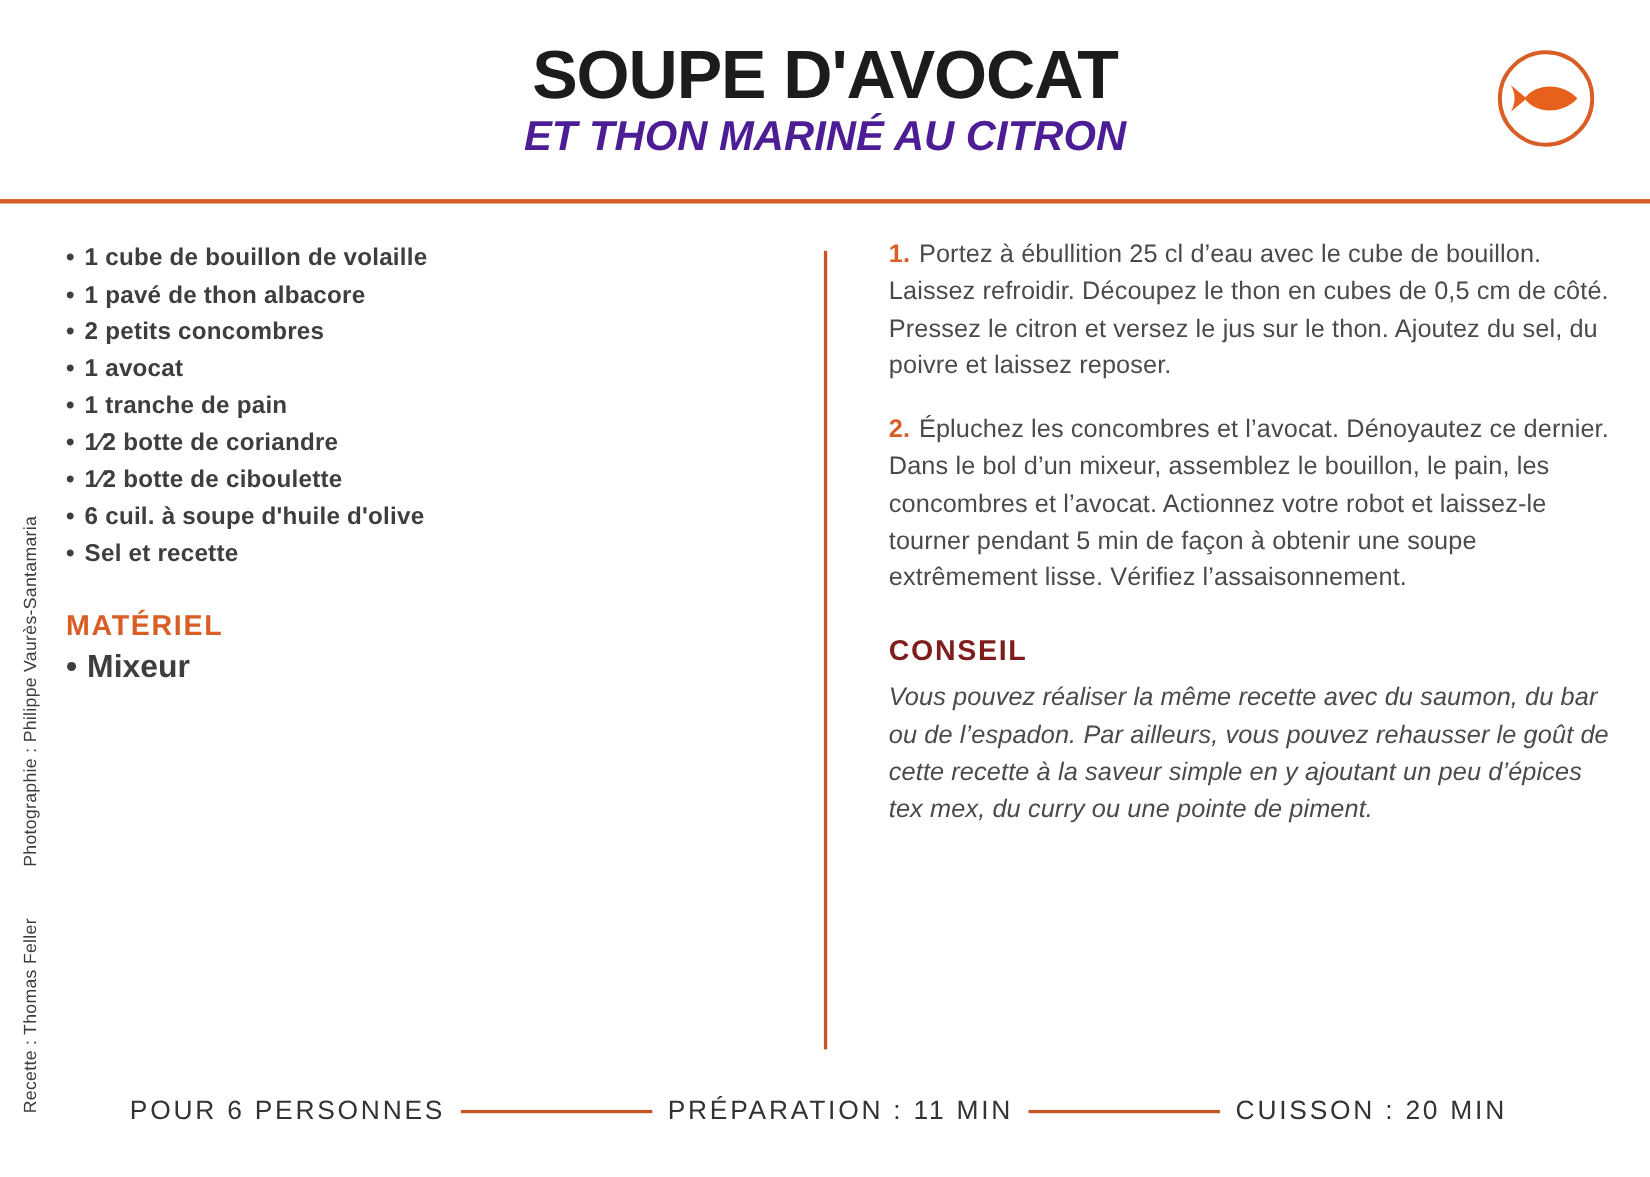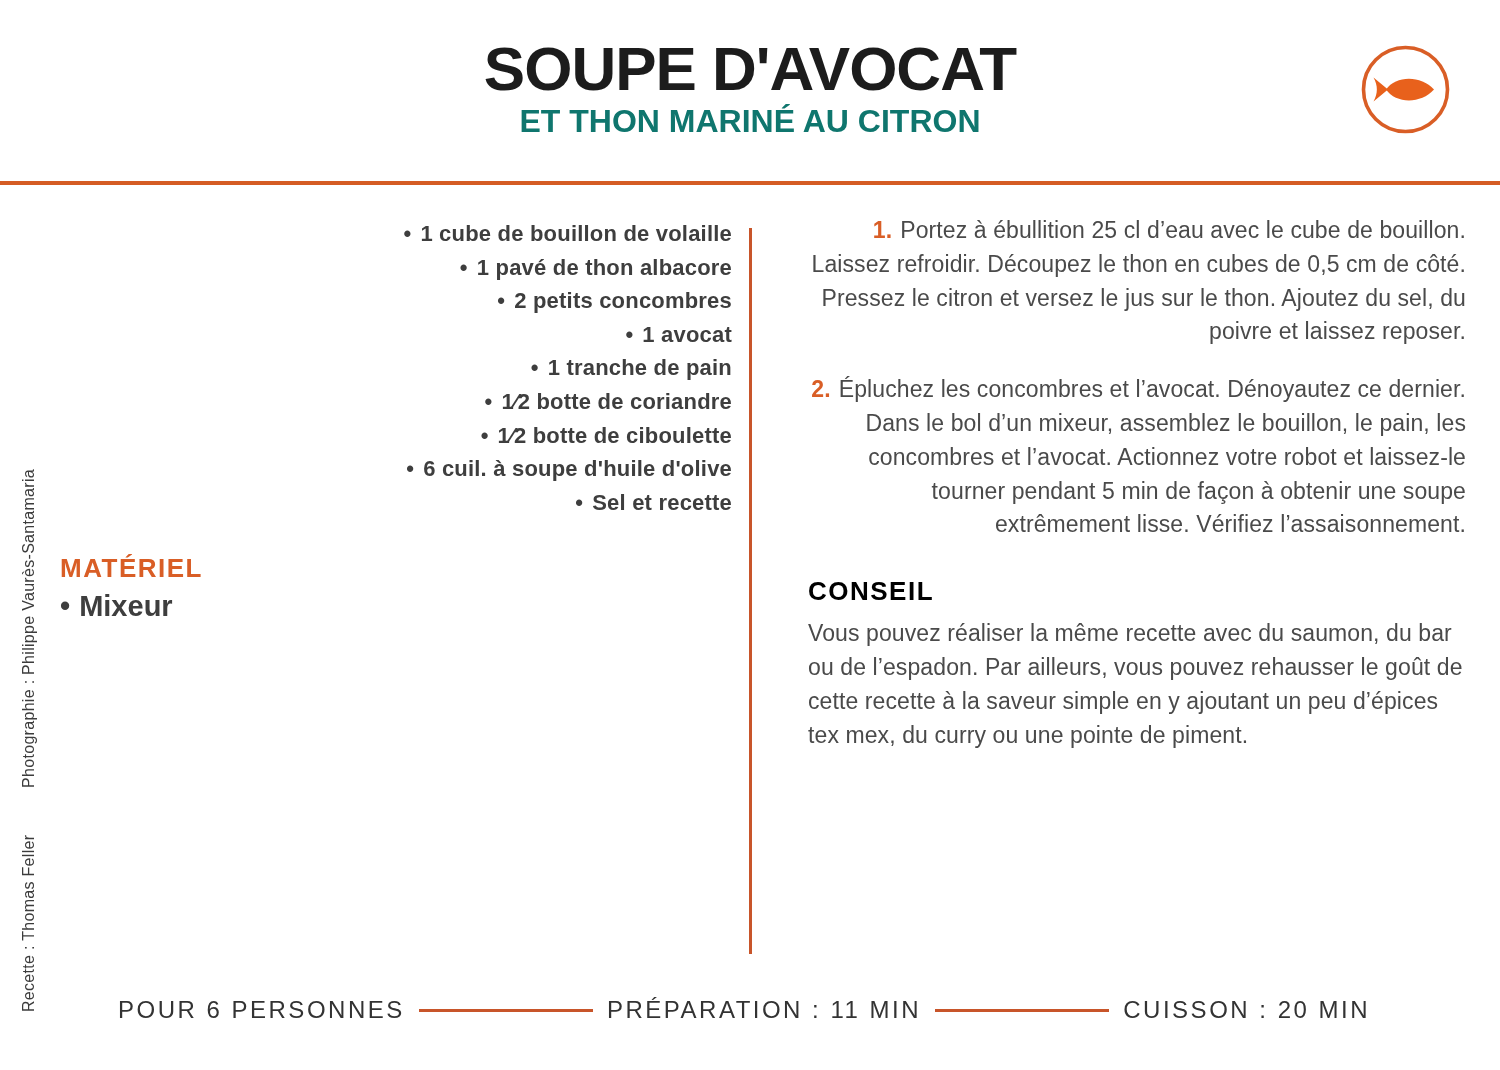--- a/index.html
+++ b/index.html
@@ -11,22 +11,22 @@
   }
   .page { position: absolute; inset: 0; background: #fff; }
 
   
   .header { position: absolute; top: 36px; left: 0; width: 100%; text-align: center; }
   .title-line1 {
     font-size: 62px; font-weight: 800; color: #1c1c1c;
     letter-spacing: -1px; line-height: 1.05;
   }
   .title-line2 {
-    font-size: 32px; font-weight: 800; color: #0f766e;
-    letter-spacing: 0px; line-height: 1.15; margin-top: 2px;
+    font-size: 38px; font-weight: 800; color: #4c1d95;
+    letter-spacing: 0px; line-height: 1.15; margin-top: 2px; font-style: italic;
   }
   .fish-badge { position: absolute; left: 1360px; top: 44px; width: 91px; height: 91px; }
 
   .top-rule {
     position: absolute; left: 0; top: 181px; width: 100%; height: 4px;
     background: #d55c24; border: none;
   }
 
   
   .credits {
@@ -34,51 +34,51 @@
     transform: rotate(-90deg); transform-origin: 0 0;
     white-space: nowrap; font-size: 16px; color: #3c3c3c; letter-spacing: 0.3px;
   }
   .credits .credit-recipe { margin-right: 42px; }
 
   
   .left-col { position: absolute; left: 60px; top: 217px; width: 672px; }
   .ingredients { list-style: none; }
   .ingredients li {
     font-size: 22px; font-weight: 700; color: #3e3e3e;
-    line-height: 33.6px; letter-spacing: 0.2px; text-align: right;
+    line-height: 33.6px; letter-spacing: 0.2px;
   }
   .ingredients li::before { content: "•"; margin-right: 9px; }
   .materiel-heading {
     margin-top: 34px; font-size: 26px; font-weight: 700;
     color: #d95e26; letter-spacing: 1.5px;
   }
   .materiel-list { list-style: none; margin-top: 6px; }
   .materiel-list li { font-size: 29px; font-weight: 700; color: #3e3e3e; line-height: 33px; }
   .materiel-list li::before { content: "•"; margin-right: 9px; }
 
   
   .divider {
     position: absolute; left: 749px; top: 228px; width: 3px; height: 726px;
     background: #c8552a;
   }
 
   
   .right-col { position: absolute; left: 808px; top: 214px; width: 658px; }
   .step {
     font-size: 23px; line-height: 33.8px; color: #4a4a4a;
-    margin-bottom: 24px; letter-spacing: 0.1px; text-align: right;
+    margin-bottom: 24px; letter-spacing: 0.1px;
   }
   .step-num { color: #d95e26; font-weight: 800; margin-right: 8px; }
   .conseil-heading {
-    font-size: 26px; font-weight: 800; color: #000000;
+    font-size: 26px; font-weight: 800; color: #7f1d1d;
     letter-spacing: 1.5px; margin-top: 34px;
   }
   .conseil-text {
     font-size: 23px; line-height: 33.8px; color: #4a4a4a;
-    margin-top: 10px; letter-spacing: 0.1px;
+    margin-top: 10px; letter-spacing: 0.1px; font-style: italic;
   }
 
   
   .footer {
     position: absolute; left: 118px; right: 130px; top: 996px;
     display: flex; align-items: center; gap: 14px;
   }
   .footer .meta {
     font-size: 24px; font-weight: 400; color: #333333;
     letter-spacing: 2.5px; white-space: nowrap;

